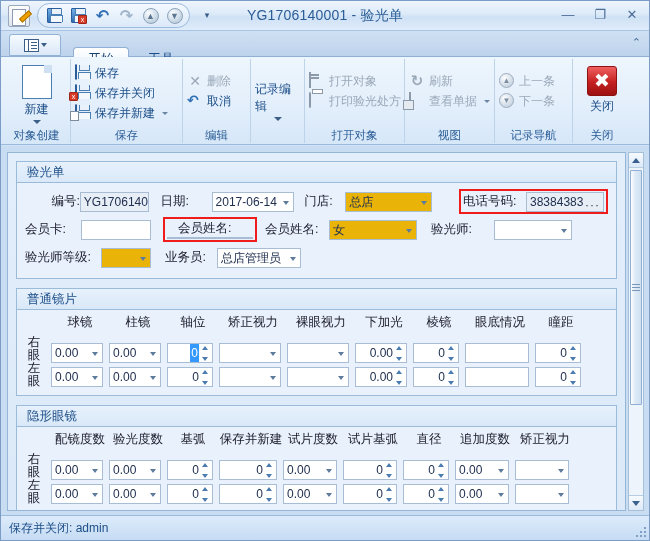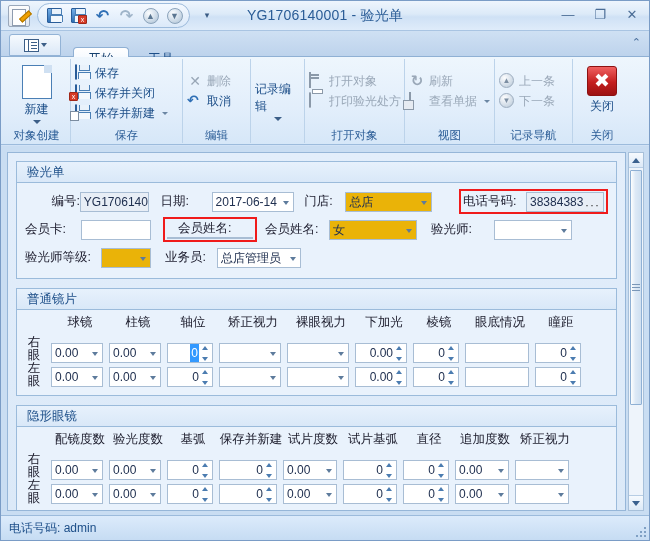--- a/index.html
+++ b/index.html
@@ -797,21 +797,21 @@
             <i></i>
           </span>
       </div>
       <div class="vs-btn bot">
           <span class="tri-dn"></span>
         </div>
     </div>
   </div>
 
   <div class="statusbar">
-    <span>电话号码: admin</span>
+    <span>保存并关闭: admin</span>
     <span class="resize-grip">
       <i style="right:0;bottom:0;"></i>
         <i style="right:4px;bottom:0;"></i>
         <i style="right:8px;bottom:0;"></i>
       <i style="right:0;bottom:4px;"></i>
         <i style="right:4px;bottom:4px;"></i>
       <i style="right:0;bottom:8px;"></i>
     </span>
   </div>
 </div>

